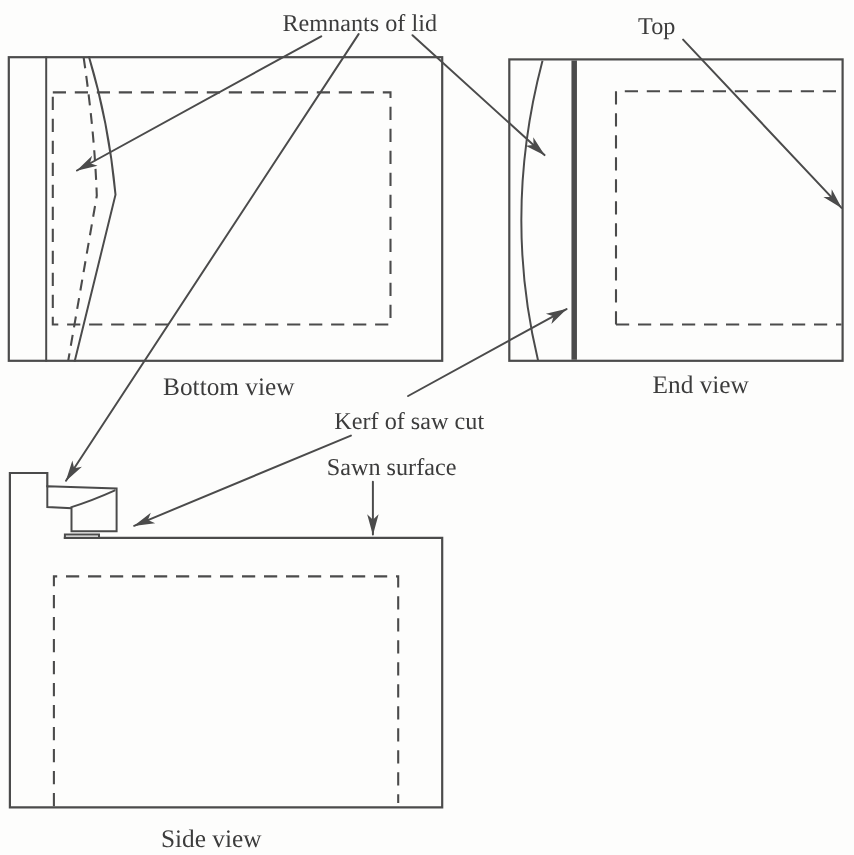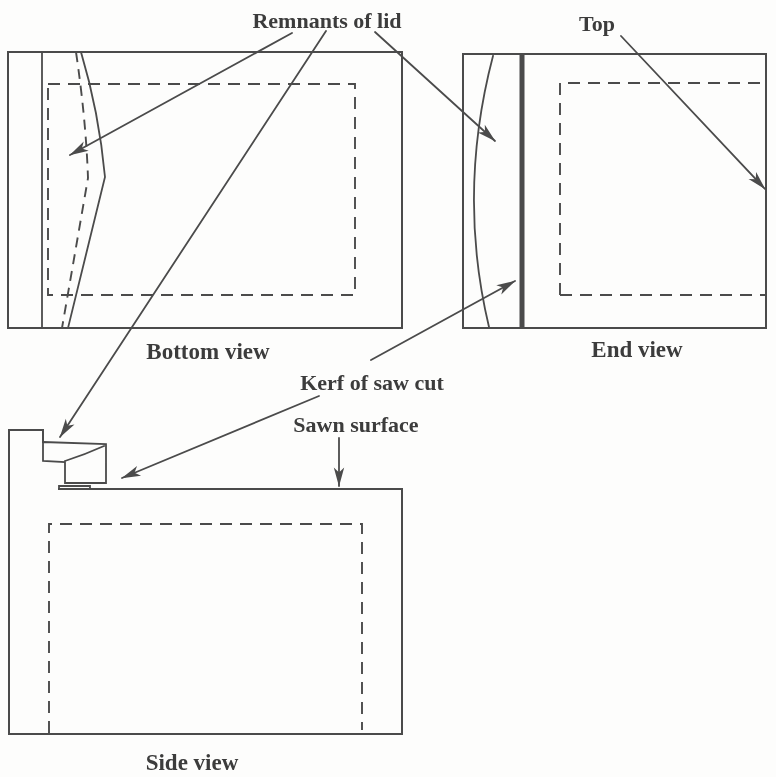--- a/index.html
+++ b/index.html
@@ -2,21 +2,20 @@
 <html style="--background: #fdfdfc; --line: #4b4b4b; --kerf: #1e1e1e; --text: #3c3c3c;"><head>
 <meta charset="utf-8">
 <style>
   html,body{margin:0;padding:0;background:#fff;}
   .stage{
     position:relative;
     width:776px;height:777px;
     background:var(--background,#fdfdfc);
     overflow:hidden;
     font-family:"Liberation Serif", serif;
-    font-weight:bold;
   }
   svg{display:block;}
   .ln{stroke:var(--line,#4b4b4b);fill:none;stroke-width:2;stroke-linecap:square;}
   .thin{stroke-width:1.8;}
   .dash{stroke:var(--line,#4b4b4b);fill:none;stroke-width:1.9;stroke-dasharray:12 8;stroke-linecap:butt;}
   .dash2{stroke-dasharray:10 7;}
   .ann{stroke:var(--line,#4b4b4b);fill:none;stroke-width:1.8;stroke-linecap:round;}
   .kerf{stroke-width:5;stroke-linecap:butt;}
   .lbl{font-family:"Liberation Serif", serif;font-size:22px;fill:var(--text,#3c3c3c);}
   .cap{font-size:23px;}

